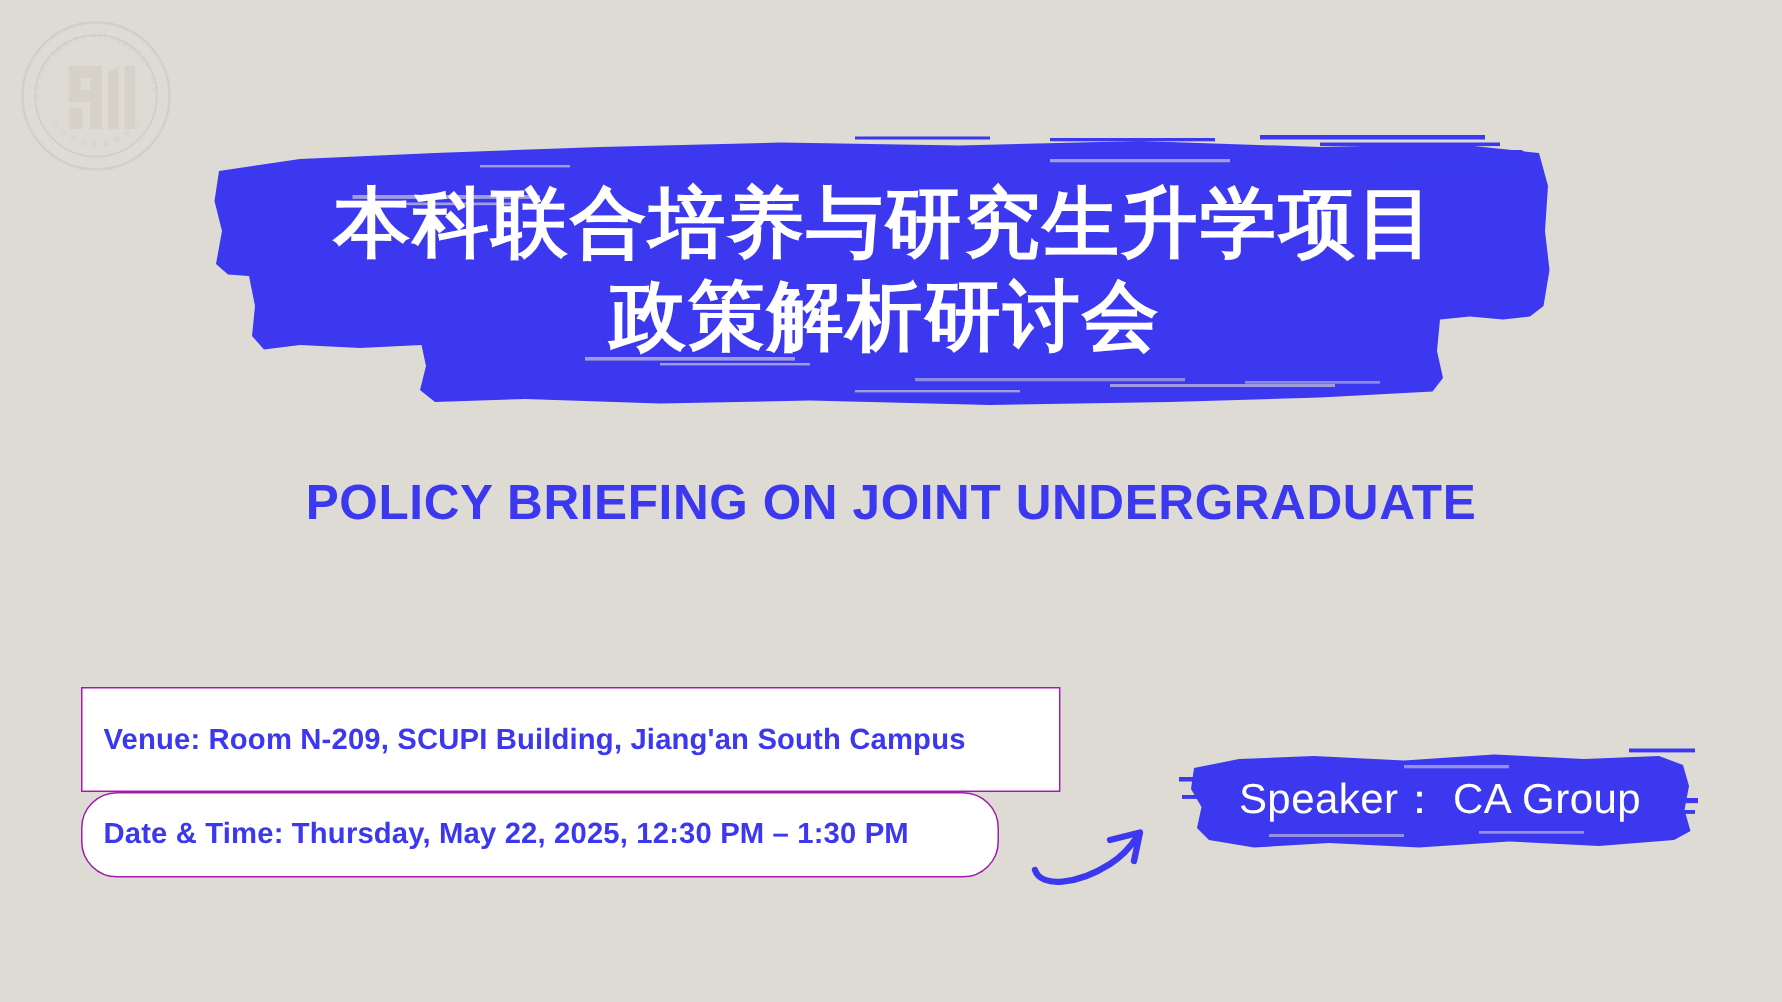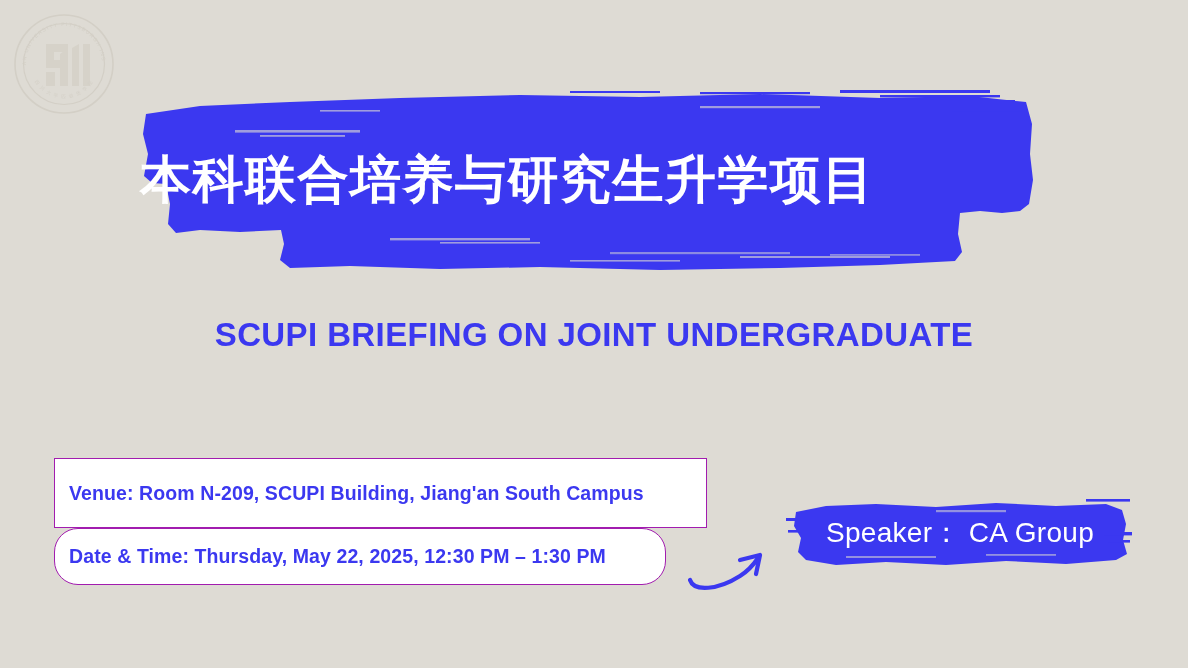--- a/index.html
+++ b/index.html
@@ -48,21 +48,21 @@
     height: 192px;
   }
   #title-text {
     position: absolute;
     left: 0;
     top: 0;
     width: 900px;
     height: 192px;
     display: flex;
     flex-direction: column;
-    align-items: flex-start;
+    align-items: center;
     justify-content: center;
     gap: 2px;
     color: #ffffff;
     font-size: 51px;
     font-weight: bold;
     letter-spacing: 1.5px;
     line-height: 1.18;
     text-align: center;
     z-index: 3;
   }
@@ -217,25 +217,26 @@
         <rect x="180" y="26" width="60" height="1.6"></rect>
       </g>
 
       <g fill="#dedbd4" opacity="0.5">
         <rect x="470" y="168" width="180" height="2.2"></rect>
         <rect x="690" y="170" width="90" height="1.8"></rect>
       </g>
     </svg>
     <div id="title-text">
       <span class="tline">本科联合培养与研究生升学项目</span>
+      <span class="tline">政策解析研讨会</span>
     </div>
   </div>
 
   <div id="subtitle">
-    <span class="sline">SCUPI BRIEFING ON JOINT UNDERGRADUATE</span>
+    <span class="sline">POLICY BRIEFING ON JOINT UNDERGRADUATE</span>
   </div>
 
   <div class="info-box" id="venue-box">
     <span>Venue: Room N-209, SCUPI Building, Jiang'an South Campus</span>
   </div>
 
   <div class="info-box" id="date-box">
     <span>Date &amp; Time: Thursday, May 22, 2025, 12:30 PM – 1:30 PM</span>
   </div>
 

